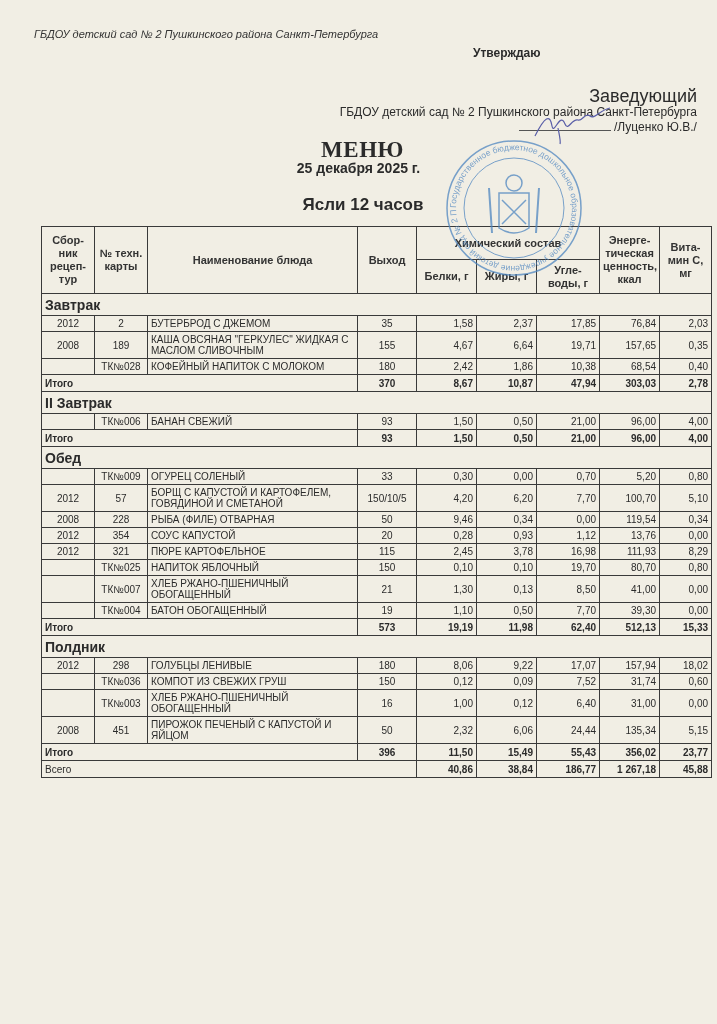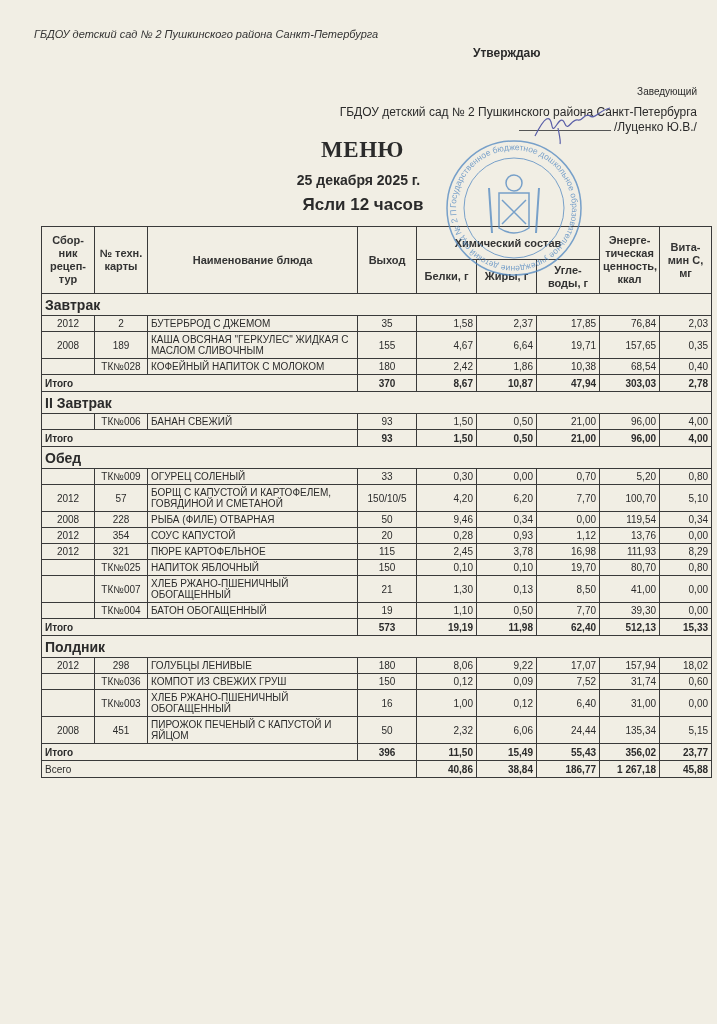--- a/index.html
+++ b/index.html
@@ -4,27 +4,27 @@
 <style>
   html, body { margin:0; padding:0; }
   body {
     width:717px; height:1024px; position:relative; overflow:hidden;
     background:#f1eee4;
     font-family:"Liberation Sans", sans-serif; color:#2b2b2b;
   }
   .abs { position:absolute; }
   .org-top { left:34px; top:28px; font-size:11px; font-style:italic; color:#333; }
   .approve { left:473px; top:46px; font-size:12px; font-weight:bold; }
-  .position { right:20px; top:86px; font-size:10px; text-align:left; }
+  .position { right:20px; top:86px; font-size:18px; text-align:left; }
   .org-full { right:20px; top:105px; font-size:12px; text-align:right; }
   .sign-line { left:519px; top:130px; width:92px; border-bottom:1px solid #555; height:0; }
   .sign-name { left:614px; top:120px; font-size:12px; }
   .signature { left:530px; top:106px; width:90px; height:40px; }
   .title { left:0; width:717px; top:137px; text-align:center; font-family:"Liberation Serif", serif; font-weight:bold; font-size:23px; letter-spacing:0.5px; padding-left:8px; box-sizing:border-box; }
-  .date { left:0; width:717px; top:172px; text-align:center; font-weight:bold; font-size:14px; box-sizing:border-box;}
+  .date { left:0; width:717px; top:160px; text-align:center; font-weight:bold; font-size:14px; box-sizing:border-box;}
   .group { left:0; width:717px; top:195px; text-align:center; font-weight:bold; font-size:17px; padding-left:9px; box-sizing:border-box;}
   .stamp { left:444px; top:138px; width:140px; height:140px; opacity:0.75; pointer-events:none; }
 
   table.menu {
     position:absolute; left:25px; top:226px; width:670px;
     border-collapse:collapse; table-layout:fixed; font-size:10px;margin-left:16px;
   }
   table.menu td, table.menu th { border:1px solid #3a3a3a; padding:0 3px; }
   table.menu th { font-weight:bold; font-size:11px; color:#333; line-height:13px; text-align:center; }
   .h1 th { height:32px; }

